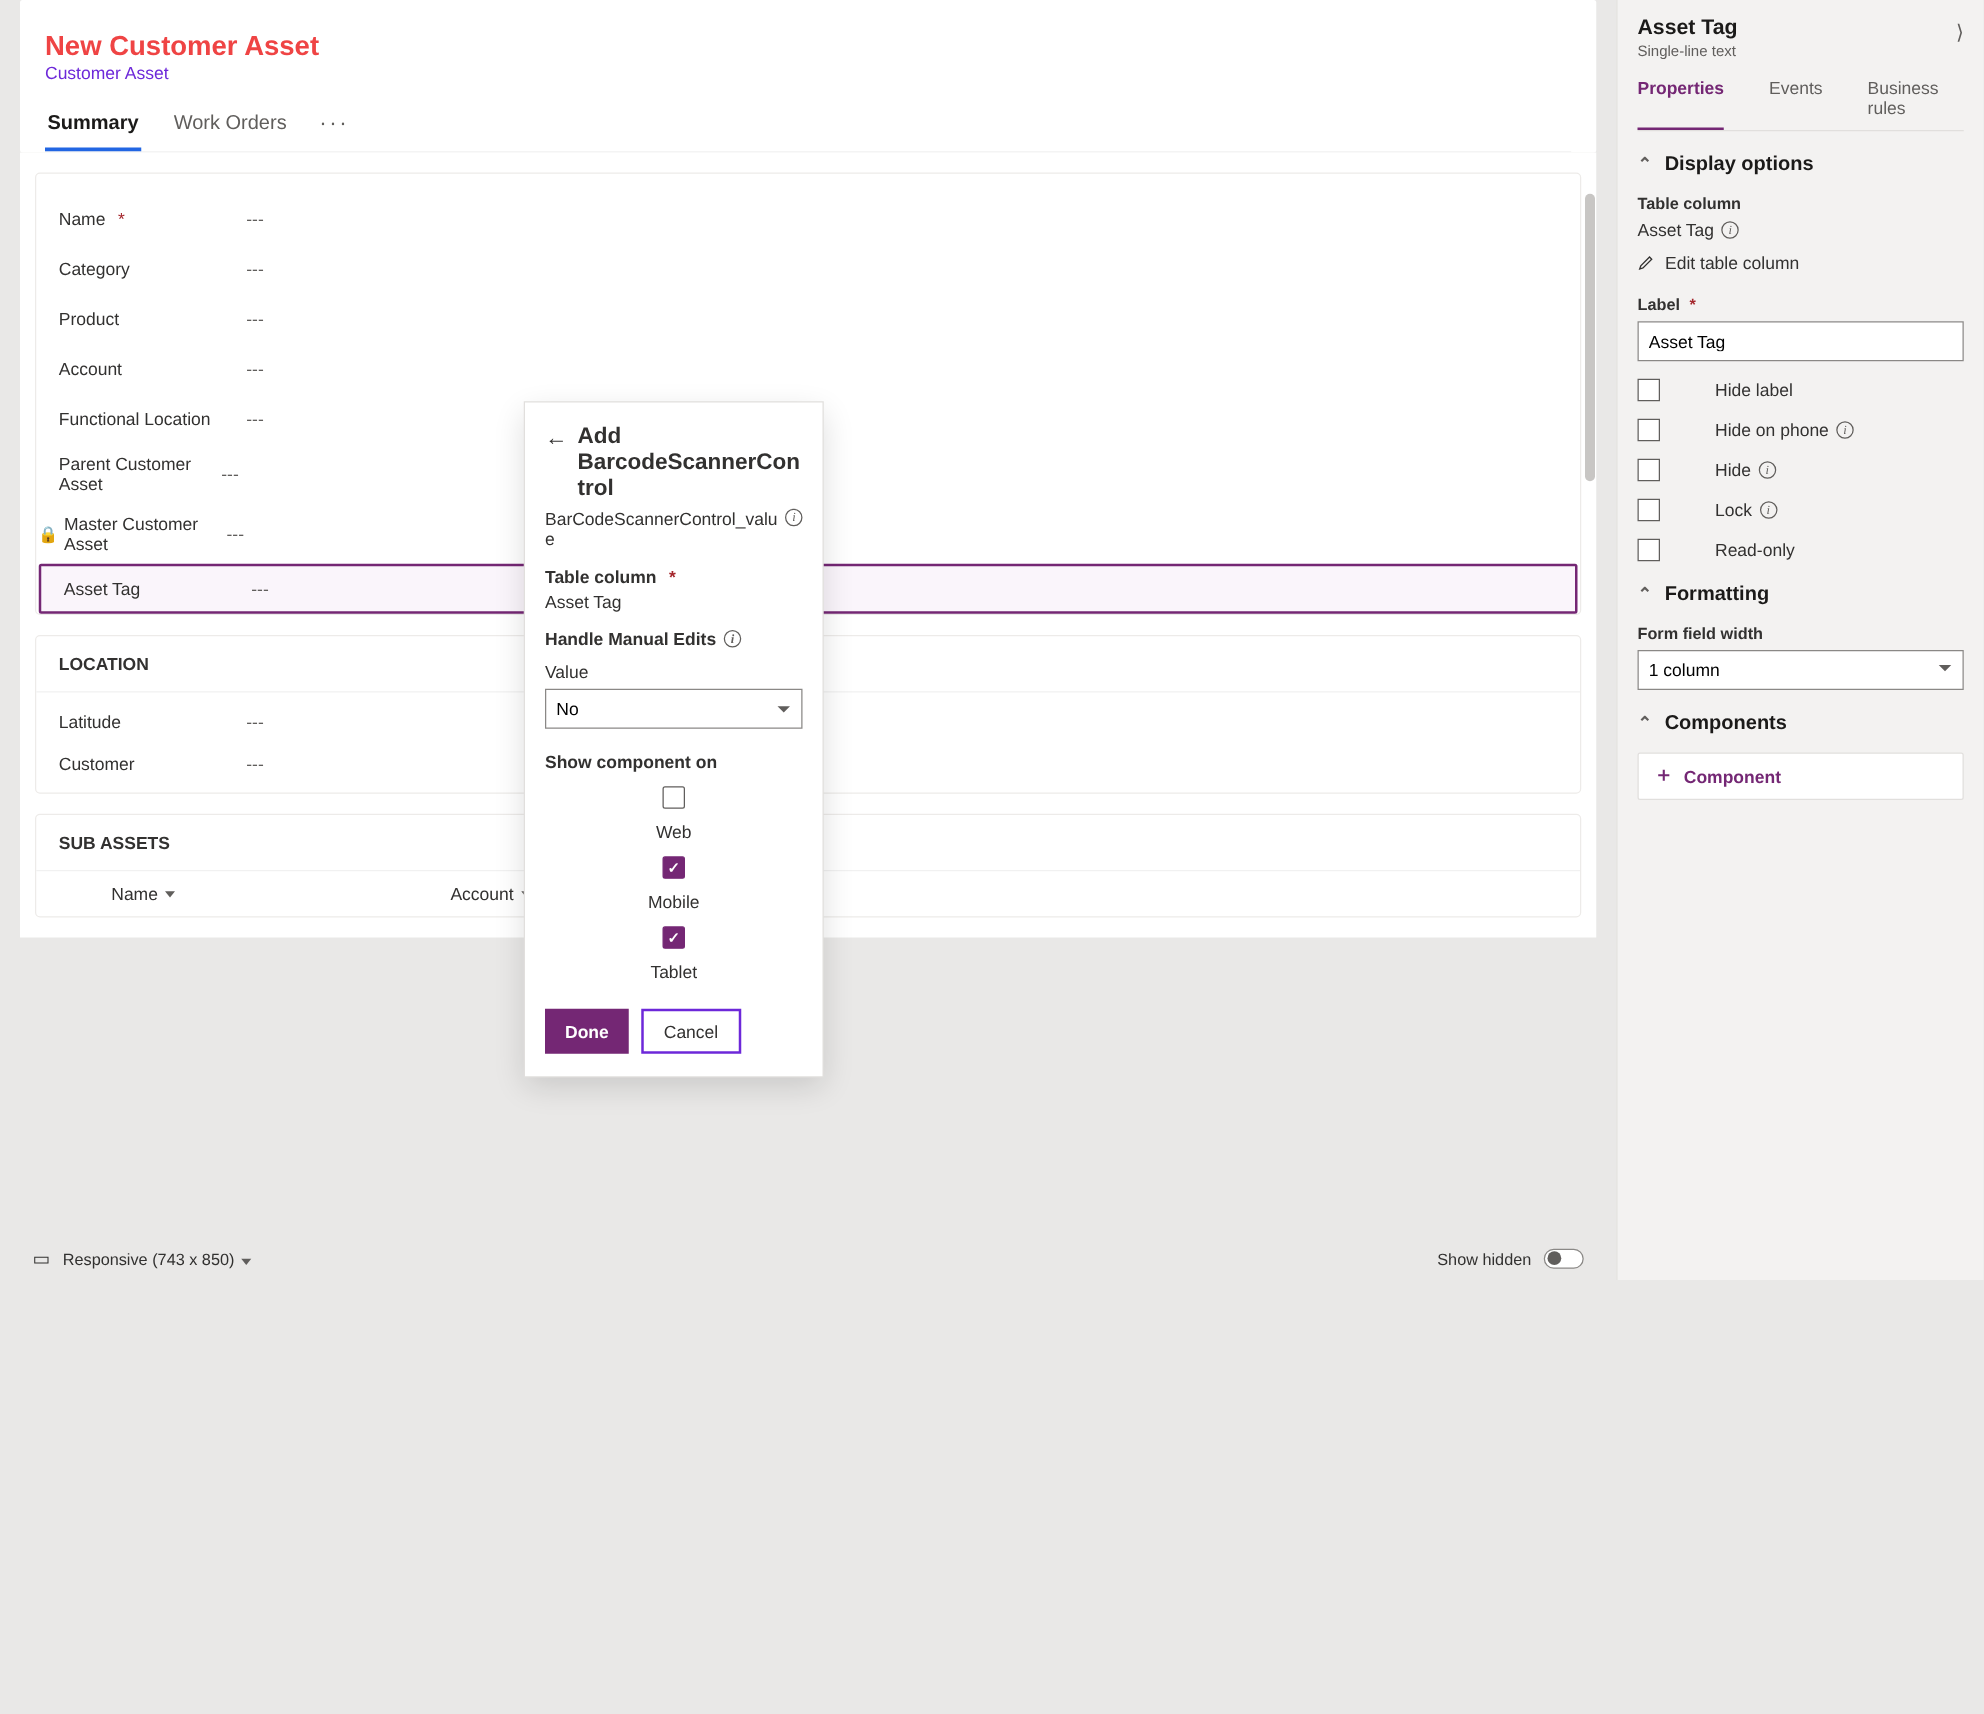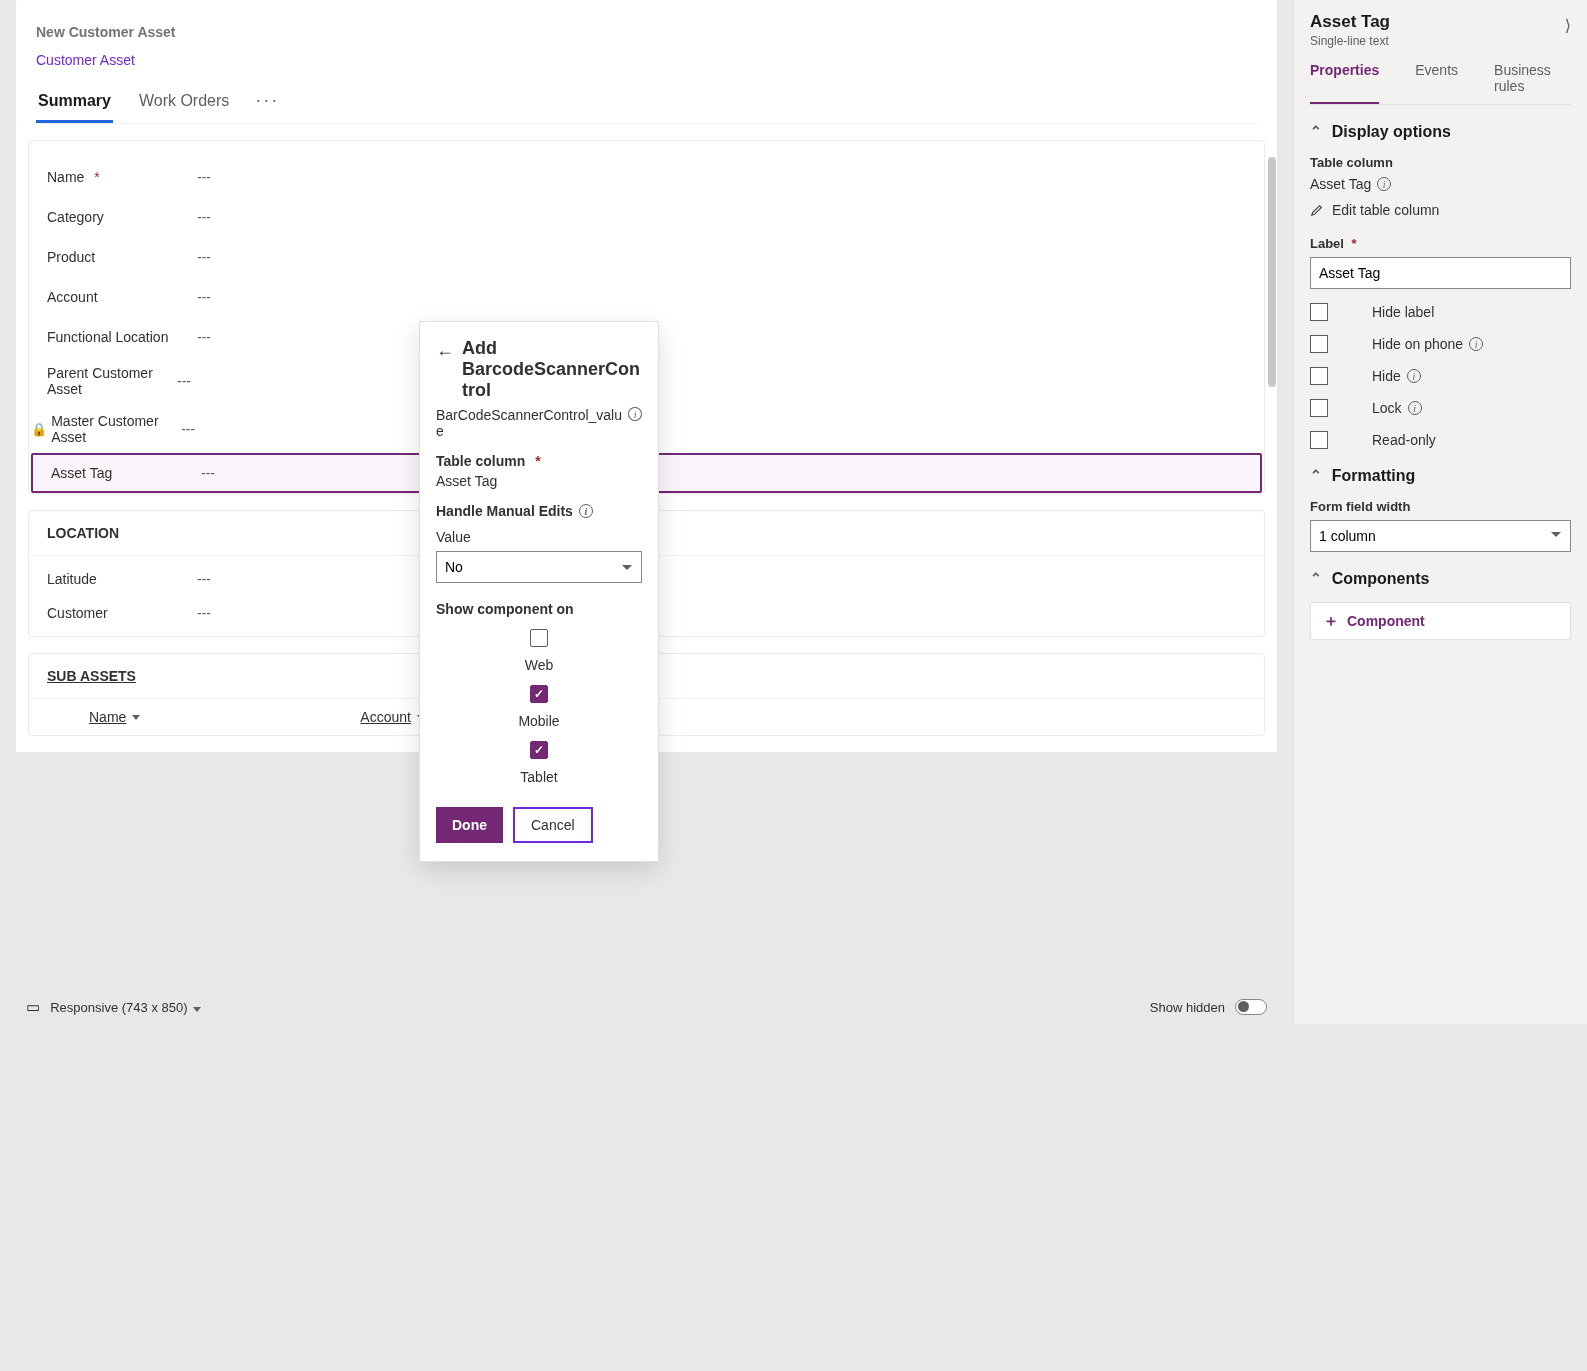--- a/index.html
+++ b/index.html
@@ -18,21 +18,21 @@
   position: relative;
   display: flex;
   flex-direction: column;
 }
 .form-container {
   background: #fff;
   margin-top: 0;
   border-radius: 2px;
   padding: 24px 20px 0 20px;
 }
-.form-title { font-size: 14px; font-weight: 600; color: #737373; margin-bottom: 12px; }
+.form-title { font-size: 22px; font-weight: 600; color: #ef4444; margin-bottom: 0; }
 .form-subtitle { font-size: 14px; color: #6d28d9; margin-bottom: 18px; }
 .tabs-row { display: flex; align-items: center; gap: 24px; border-bottom: 1px solid #f1f1f1; }
 .tab {
   padding: 6px 2px 10px 2px;
   font-size: 16px;
   color: #605e5c;
   cursor: pointer;
   border-bottom: 3px solid transparent;
 }
 .tab.active { color: #1b1a19; font-weight: 600; border-bottom-color: #2266e3; }
@@ -319,21 +319,21 @@
           <div class="field-value">---</div>
         </div>
         <div class="field-row" style="padding-bottom:14px;">
           <div class="field-label">
               <span>Customer</span>
             </div>
           <div class="field-value">---</div>
         </div>
       </div>
 
-      <div class="section-card no-pad" style="margin:16px 12px 0 12px;text-decoration:underline;">
+      <div class="section-card no-pad" style="margin:16px 12px 0 12px;">
         <div class="section-header">SUB ASSETS</div>
         <div class="subassets-cols">
           <div class="col-head">
             <span>Name</span>
             <span class="chev-down"></span>
           </div>
           <div class="col-head">
             <span>Account</span>
             <span class="chev-down"></span>
           </div>

